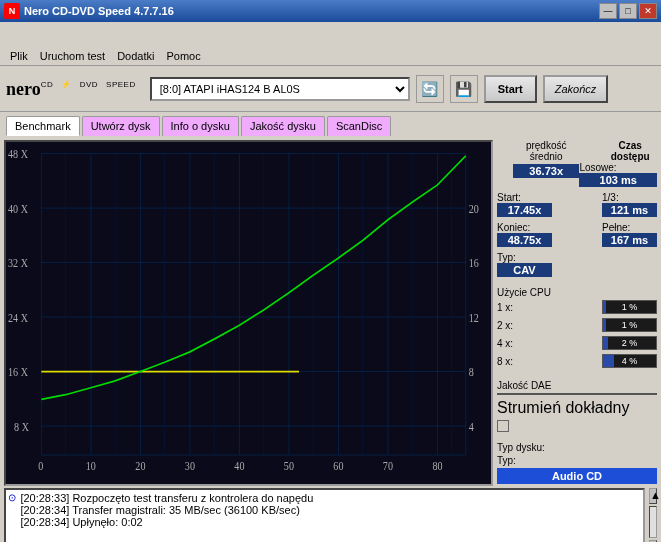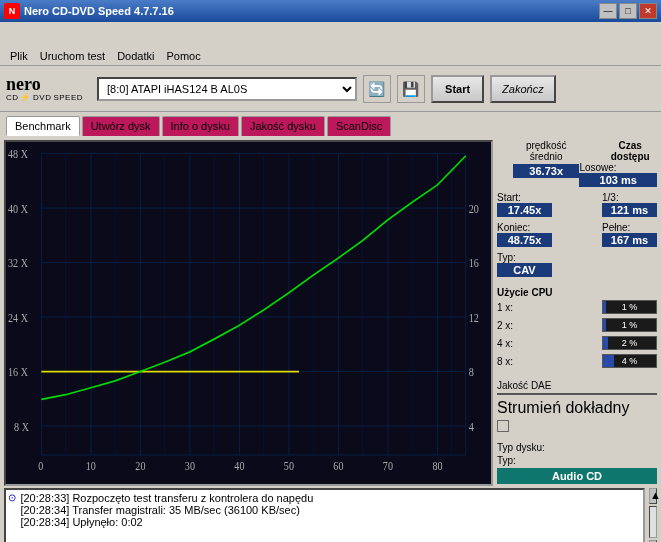--- a/index.html
+++ b/index.html
@@ -12,51 +12,51 @@
     .title-bar-buttons { display: flex; gap: 2px; }
     .title-btn { width: 18px; height: 16px; background: #c0c0c0; border: 1px solid #888; display: flex; align-items: center; justify-content: center; font-size: 9px; cursor: pointer; color: #000; }
     .title-btn.close { background: #c0392b; color: white; }
 
     
     .menu-bar { background: #d4d0c8; height: 20px; display: flex; align-items: center; padding: 0 4px; border-bottom: 1px solid #999; margin-top: 24px; }
     .menu-item { padding: 2px 6px; font-size: 11px; cursor: pointer; }
 
     
     .toolbar { background: #d4d0c8; height: 46px; display: flex; align-items: center; padding: 2px 6px; gap: 6px; border-bottom: 1px solid #999; }
-    .nero-logo { display: flex; flex-direction: column; align-items: flex-start; margin-right: 8px; }
+    .nero-logo { display: flex; flex-direction: row; align-items: flex-start; margin-right: 8px; }
     .nero-logo-top { font-size: 18px; font-weight: bold; color: #000; font-family: serif; line-height: 1; }
-    .nero-logo-bottom { font-size: 8px; color: #000; letter-spacing: 0.5px; display: flex; align-items: center; gap: 2px; }
+    .nero-logo-bottom { font-size: 8px; color: #000; letter-spacing: 0.5px; display: flex; align-items: center; gap: 8px; }
     .logo-dash { color: #e00; font-weight: bold; }
     .drive-select { flex: 1; height: 24px; background: white; border: 2px inset #999; font-size: 11px; padding: 0 4px; max-width: 260px; }
     .toolbar-btn-icon { width: 28px; height: 28px; background: #d4d0c8; border: 1px solid #999; display: flex; align-items: center; justify-content: center; cursor: pointer; font-size: 14px; }
     .start-btn { height: 28px; padding: 0 12px; background: linear-gradient(to bottom, #e8e8e8, #c8c8c8); border: 2px outset #999; font-size: 11px; font-weight: bold; cursor: pointer; }
     .zakoncz-btn { height: 28px; padding: 0 10px; background: linear-gradient(to bottom, #e8e8e8, #c8c8c8); border: 2px outset #999; font-size: 11px; cursor: pointer; font-style: italic; }
 
     
     .tabs { background: #d4d0c8; display: flex; padding: 4px 6px 0; gap: 2px; }
-    .tab { padding: 3px 8px; border: 1px solid #999; border-bottom: none; background: #be185d; font-size: 11px; cursor: pointer; border-radius: 2px 2px 0 0; }
+    .tab { padding: 3px 8px; border: 1px solid #999; border-bottom: none; background: #f0abfc; font-size: 11px; cursor: pointer; border-radius: 2px 2px 0 0; }
     .tab.active { background: #ffffff; border-bottom: 1px solid #fff; z-index: 1; }
 
     
     .chart-container { flex: 1; background: #0a0a1a; border: 2px inset #999; position: relative; min-width: 0; }
 
     
     .right-panel { width: 160px; flex-shrink: 0; display: flex; flex-direction: column; gap: 2px; font-size: 10px; }
     .stat-value-box { background: #1a3a7a; color: #fff; font-weight: bold; font-size: 11px; padding: 1px 4px; min-width: 55px; text-align: center; }
     .divider { height: 1px; background: #999; margin: 3px 0; }
 
     .cpu-row { display: flex; justify-content: space-between; align-items: center; margin-bottom: 2px; }
     .cpu-bar-container { width: 55px; height: 14px; background: #1a1a1a; border: 1px solid #555; position: relative; }
     .cpu-bar { height: 100%; background: #2a4aaa; }
     .cpu-bar-text { position: absolute; top: 0; left: 0; right: 0; bottom: 0; display: flex; align-items: center; justify-content: center; color: white; font-size: 9px; }
     .dae-bar-container { width: 100%; height: 14px; background: #1a1a1a; border: 1px solid #555; }
     .stream-check { width: 12px; height: 12px; border: 1px solid #666; background: #d4d0c8; }
 
     .disk-type-box { background: #1a3a7a; color: #fff; font-weight: bold; font-size: 11px; padding: 2px 4px; text-align: center; width: 100%; }
-    .disk-type-box.orange { background: #0f766e; }
+    .disk-type-box.orange { background: #1d4ed8; }
     .length-box { background: #1a3a7a; color: #fff; font-size: 11px; padding: 1px 4px; flex: 1; text-align: center; margin-right: 2px; }
     .speed-box { background: #1a3a7a; color: #fff; font-size: 11px; padding: 1px 4px; flex: 1; text-align: center; }
     .log-line { display: flex; align-items: flex-start; gap: 4px; }
     .log-icon { color: #0000cc; font-size: 10px; }
 
     
     .chart-svg { width: 100%; height: 100%; }
     .log-container { flex: 1; background: white; border: 2px inset #999; height: 70px; overflow-y: auto; padding: 2px; }
 
     .content-wrapper { display: flex; flex-direction: column; height: calc(542px - 22px - 20px - 46px - 30px); }
@@ -216,21 +216,21 @@
       <div style="display:flex; justify-content:space-between; margin-top:3px; align-items:flex-end;">
         <div>
           <div style="font-size:10px;">Typ:</div>
           <div class="stat-value-box">CAV</div>
         </div>
         <div style="width:70px;"></div>
       </div>
 
       <div class="divider"></div>
 
-      <div style="font-size:10px; font-weight:bold;">Użycie CPU</div>
+      <div style="font-size:10px; font-weight:normal;">Użycie CPU</div>
       <div class="cpu-row">
         <span>1 x:</span>
         <div class="cpu-bar-container">
           <div class="cpu-bar" style="width:5%"></div>
           <div class="cpu-bar-text">1 %</div>
         </div>
       </div>
       <div class="cpu-row">
         <span>2 x:</span>
         <div class="cpu-bar-container">

